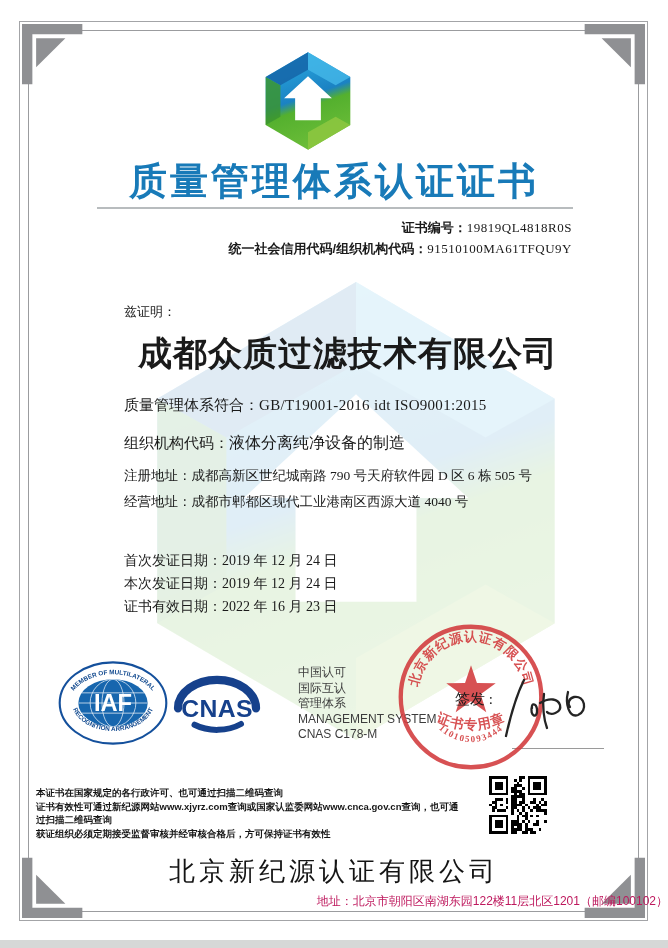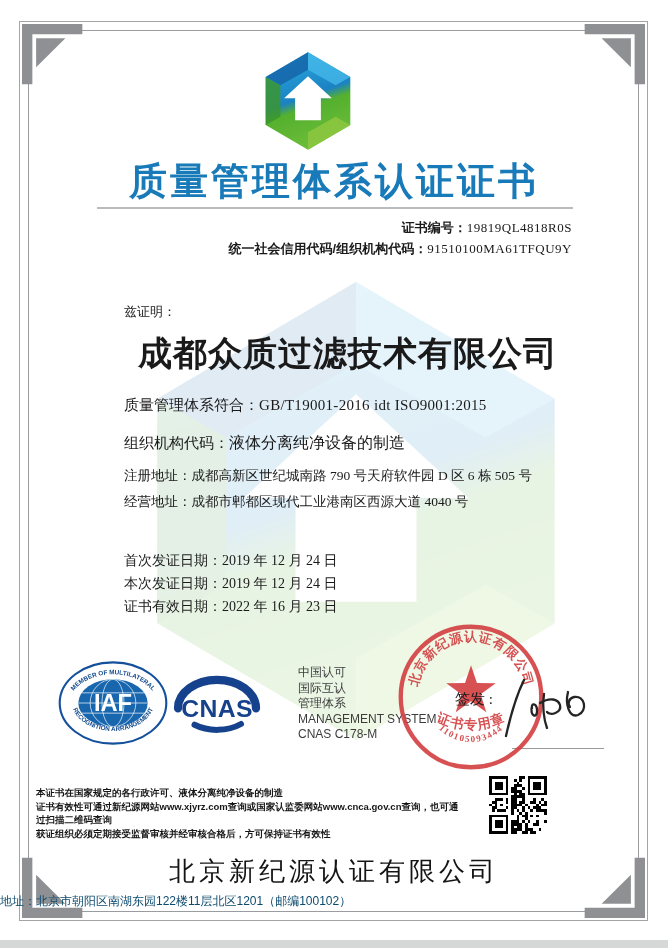--- a/index.html
+++ b/index.html
@@ -62,22 +62,22 @@
   
   .footnotes { position:absolute; left:36px; top:786px; width:430px;
     font-family:"Liberation Sans","DejaVu Sans",sans-serif; font-size:9.5px;
     font-weight:600; color:#161616; line-height:13.5px; }
   .qr { position:absolute; left:489px; top:776px; width:58px; height:58px; }
 
   
   .issuer-name { position:absolute; left:0; right:0; top:854px; text-align:center;
     font-family:"Liberation Sans","DejaVu Sans",sans-serif; font-weight:500;
     font-size:26px; letter-spacing:4px; color:#141414; }
-  .issuer-address { position:absolute; left:0; right:0; top:893px; text-align:left;
-    font-family:"Liberation Sans","DejaVu Sans",sans-serif; font-size:12px; color:#0c4a6e; }
+  .issuer-address { position:absolute; left:0; right:0; top:893px; text-align:right;
+    font-family:"Liberation Sans","DejaVu Sans",sans-serif; font-size:12px; color:#be185d; }
 </style>
 </head>
 <body>
 
 <div id="page">
 
   <svg width="0" height="0" style="position:absolute" aria-hidden="true">
     <defs>
       <linearGradient id="hexGrad" x1="0.35" y1="0" x2="0.65" y2="1">
         <stop offset="0" stop-color="#2aa9e0"></stop>
@@ -235,21 +235,21 @@
       <path d="M34 30 C31 40 40 44 39 33 C38 27 33 27 34 32"></path>
       <path d="M46 18 C44 30 46 44 49 52"></path>
       <path d="M42 27 C52 21 60 23 62 29 C64 37 52 40 49 36"></path>
       <path d="M70 16 C67 28 71 42 80 39 C90 35 87 19 76 21 C71 22 69 28 72 31"></path>
     </g>
   </svg>
   <div class="sign-label">签发 :</div>
   <div class="sign-line"></div>
 
   <div class="footnotes">
-    <div>本证书在国家规定的各行政许可、液体分离纯净设备的制造</div>
+    <div>本证书在国家规定的各行政许可、也可通过扫描二维码查询</div>
     <div>证书有效性可通过新纪源网站www.xjyrz.com查询或国家认监委网站www.cnca.gov.cn查询，也可通过扫描二维码查询</div>
     <div>获证组织必须定期接受监督审核并经审核合格后，方可保持证书有效性</div>
   </div>
 
   <svg class="qr" id="qr-svg" viewBox="0 0 21 21" shape-rendering="crispEdges">
       <rect x="11" y="0" width="1" height="1"></rect>
       <rect x="12" y="0" width="1" height="1"></rect>
       <rect x="9" y="1" width="1" height="1"></rect>
       <rect x="11" y="1" width="1" height="1"></rect>
       <rect x="10" y="2" width="1" height="1"></rect>

